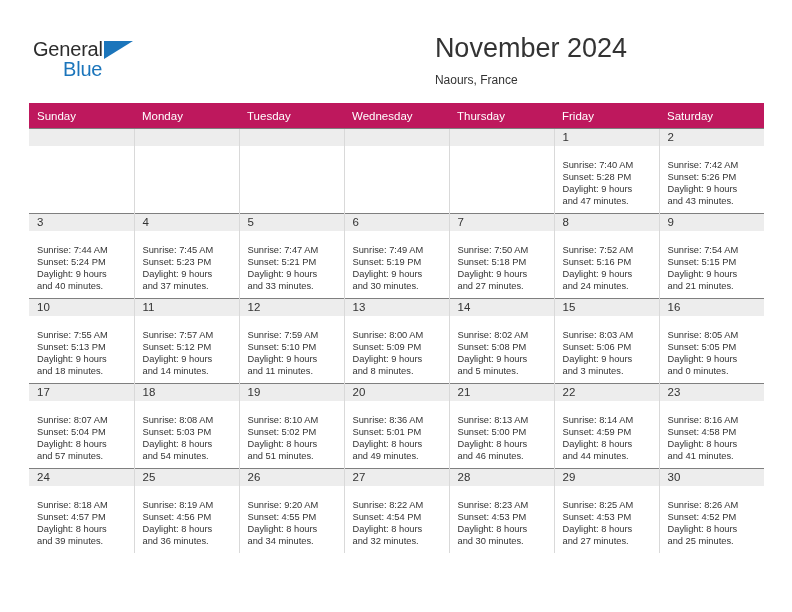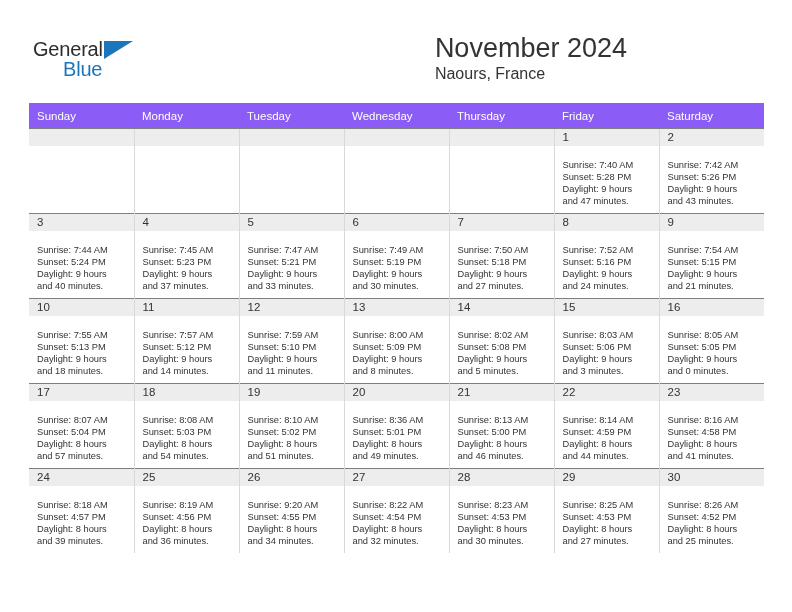--- a/index.html
+++ b/index.html
@@ -80,37 +80,38 @@
   }
   .cal-title {
     font-size: 27px;
     color: #333333;
     line-height: 32px;
     font-weight: normal;
     letter-spacing: 0px;
     white-space: nowrap;
   }
   .cal-subtitle {
-    font-size: 16px;
+    font-size: 12px;
     color: #333333;
     line-height: 20px;
+    margin-top: 6px;
     white-space: nowrap;
   }
 
   
   .calendar {
     position: absolute;
     left: 29px;
     top: 103px;
     width: 735px;
     border-collapse: collapse;
     table-layout: fixed;
   }
   .calendar th {
-    background: #8b5cf6;
+    background: #be185d;
     color: #ffffff;
     font-size: 11.5px;
     font-weight: normal;
     text-align: left;
     padding: 5px 0 5px 8px;
     height: 15px;
     border: none;
   }
   .calendar td {
     vertical-align: top;

